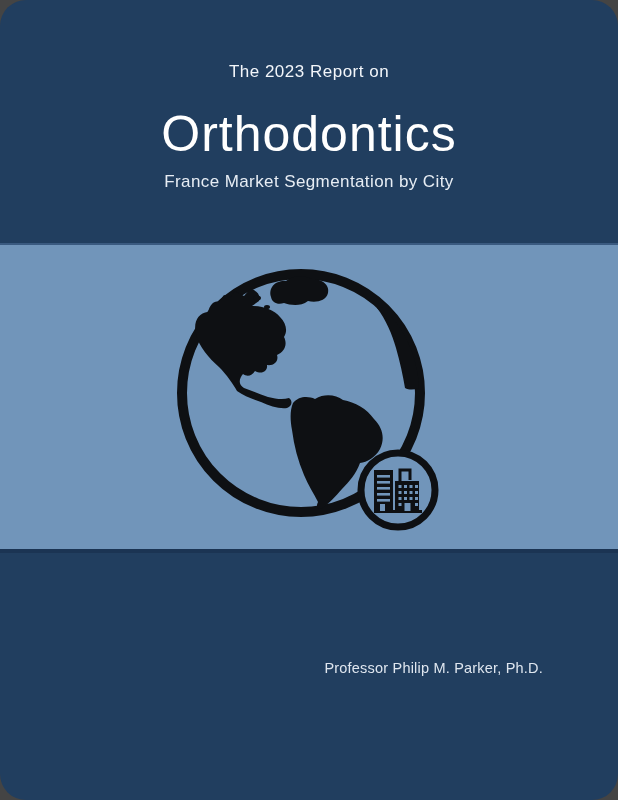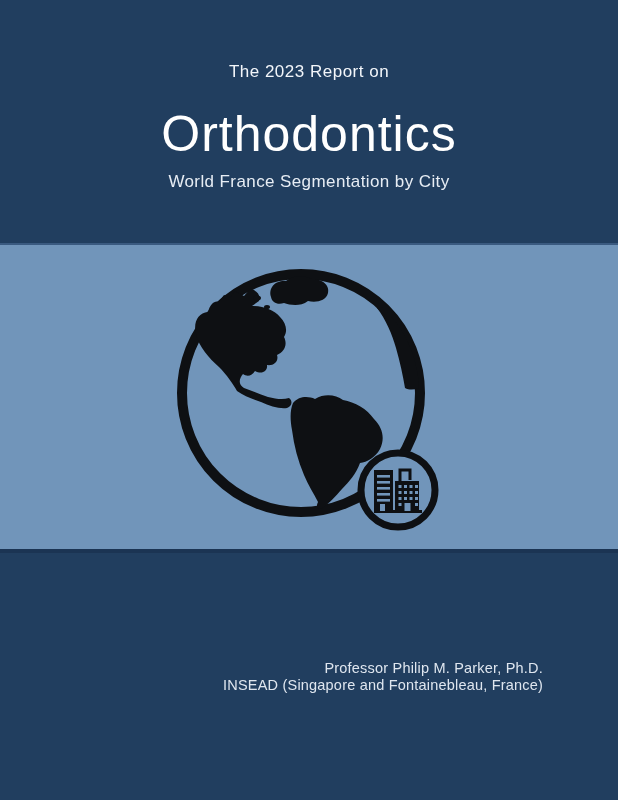--- a/index.html
+++ b/index.html
@@ -4,20 +4,21 @@
 <style>
   html, body { margin: 0; padding: 0; background: #444; }
   .page {
     position: relative;
     width: 618px;
     height: 800px;
     margin: 0 auto;
     background: #213E5F;
     overflow: hidden;
     font-family: "Liberation Sans", "DejaVu Sans", sans-serif;
+    border-radius: 26px;
   }
   .titles {
     position: absolute;
     top: 0; left: 0; right: 0;
     text-align: center;
     color: #FFFFFF;
   }
   .kicker {
     position: absolute;
     top: 62px; left: 0; right: 0;
@@ -55,36 +56,35 @@
     position: absolute;
     left: 160px;
     top: 250px;
     width: 300px;
     height: 300px;
   }
   .authors {
     position: absolute;
     top: 660px;
     right: 75px;
-    text-align: right;
     color: #DFE6EF;
     font-size: 14.5px;
     line-height: 17px;
     letter-spacing: 0.2px;
   }
 </style>
 </head>
 <body>
 
 <div class="page">
 
   <header class="titles">
     <div class="kicker">The 2023 Report on</div>
     <h1 class="title">Orthodontics</h1>
-    <div class="subtitle">World France Segmentation by City</div>
+    <div class="subtitle">France Market Segmentation by City</div>
   </header>
 
   <div class="band"></div>
 
   <svg class="globe-art" viewBox="160 250 300 300" xmlns="http://www.w3.org/2000/svg" aria-hidden="true">
 
     <circle cx="301" cy="393" r="119" fill="none" stroke="#0E1013" stroke-width="10"></circle>
 
     <path fill="#0E1013" d="
       M 196 334
@@ -174,16 +174,15 @@
       <rect x="398.5" y="503" width="3" height="3" fill="#7195BA"></rect>
       <rect x="415" y="503" width="3" height="3" fill="#7195BA"></rect>
       <rect x="404.5" y="503" width="6" height="8" fill="#7195BA"></rect>
 
       <path d="M 400 481 L 400 470 L 410 470 L 410 480" fill="none" stroke="#0E1013" stroke-width="3"></path>
     </g>
   </svg>
 
   <footer class="authors">
     <div>Professor Philip M. Parker, Ph.D.</div>
-    <div>INSEAD (Singapore and Fontainebleau, France)</div>
   </footer>
 
 </div>
 
 </body></html>

